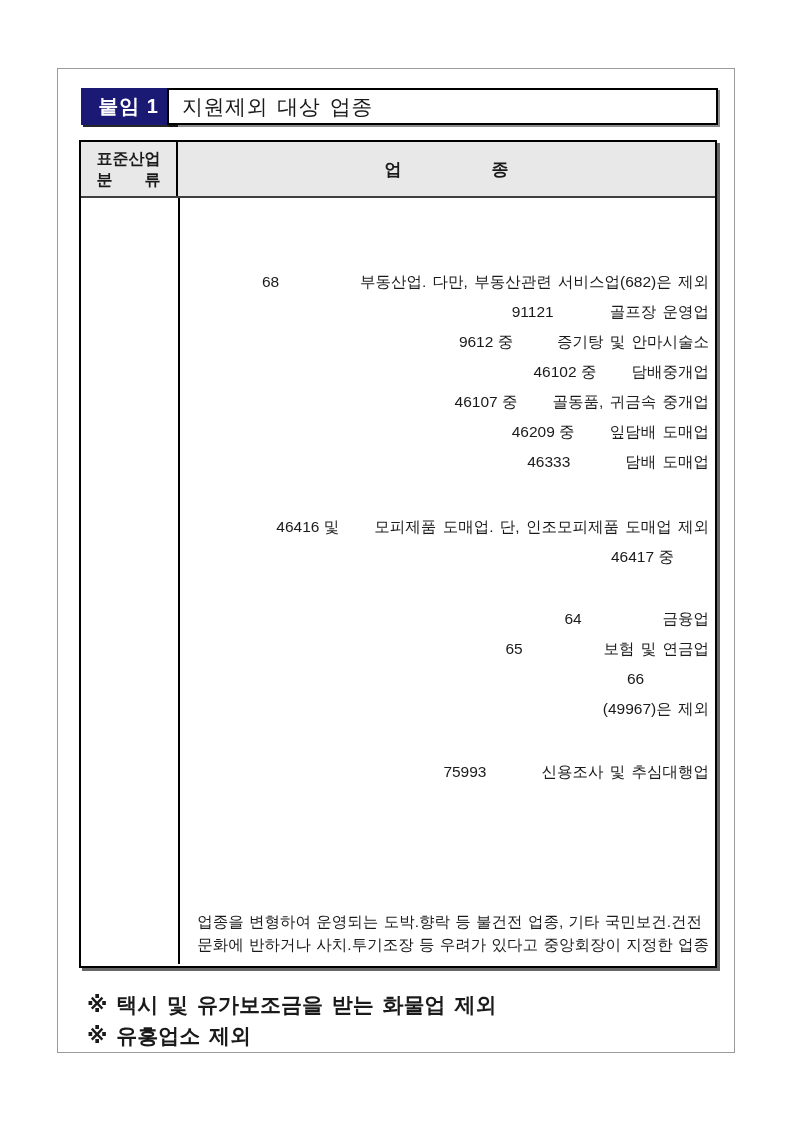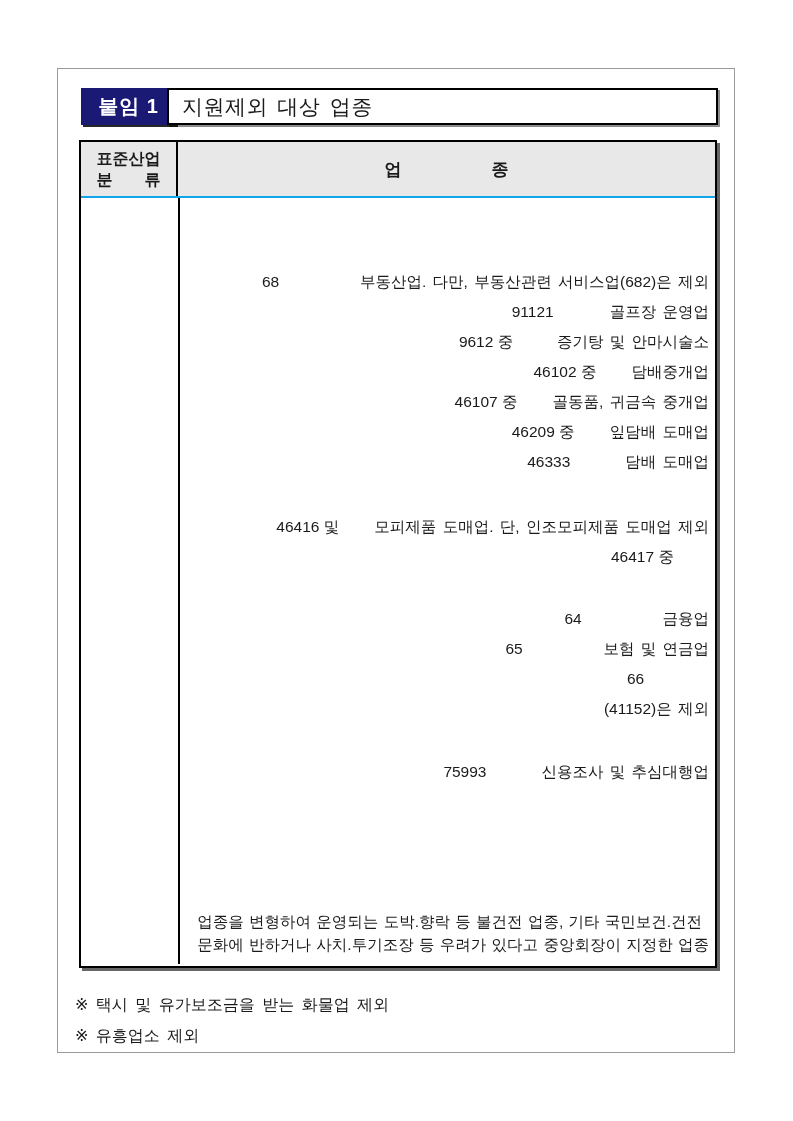--- a/index.html
+++ b/index.html
@@ -41,21 +41,21 @@
     position: absolute; left: 21px; top: 71px;
     width: 638px; height: 828px;
     border: 2px solid #000;
     background: #ffffff;
     box-shadow: 3px 3px 0 rgba(0,0,0,0.6);
   }
   .thead {
     display: flex;
     height: 56px;
     background: var(--header_bg, #e8e8e8);
-    border-bottom: 2px solid #0ea5e9;
+    border-bottom: 2px solid #404040;
     font-weight: bold;
     text-align: center;
   }
   .th-left {
     flex: 0 0 97px;
     border-right: 2px solid #000;
     display: flex; flex-direction: column;
     justify-content: center; align-items: center;
     font-size: 16px; line-height: 21px;
   }
@@ -92,22 +92,22 @@
     padding-left: 10px; padding-right: 6px;
     white-space: nowrap;
     word-spacing: 2px;
   }
   .sp-a { height: 35px; }
   .sp-b { height: 32px; }
   .sp-c { height: 33px; }
   .bottom-note { margin-top: auto; margin-bottom: 8px; }
   .bottom-note .desc { line-height: 23px; white-space: nowrap; word-spacing: 1px; }
   .footnotes {
-    position: absolute; left: 17px; top: 924px;
-    font-weight: normal; font-size: 16px;
+    position: absolute; left: 29px; top: 924px;
+    font-weight: bold; font-size: 21px;
     line-height: 23px; word-spacing: 3px;
   }
   .footnote { margin-bottom: 8px; white-space: nowrap; }
 </style>
 </head>
 <body>
 
 <div class="page-frame">
 
   <div class="badge">붙임 1</div>
@@ -180,21 +180,21 @@
       </div>
       <div class="row">
         <div class="code">65</div>
         <div class="desc">보험 및 연금업</div>
       </div>
       <div class="row">
         <div class="code">66</div>
       </div>
       <div class="row">
         <div class="code"></div>
-        <div class="desc">(41152)은 제외</div>
+        <div class="desc">(49967)은 제외</div>
       </div>
 
       <div class="sp-c"></div>
 
       <div class="row">
         <div class="code">75993</div>
         <div class="desc">신용조사 및 추심대행업</div>
       </div>
 
       <div class="row bottom-note">

